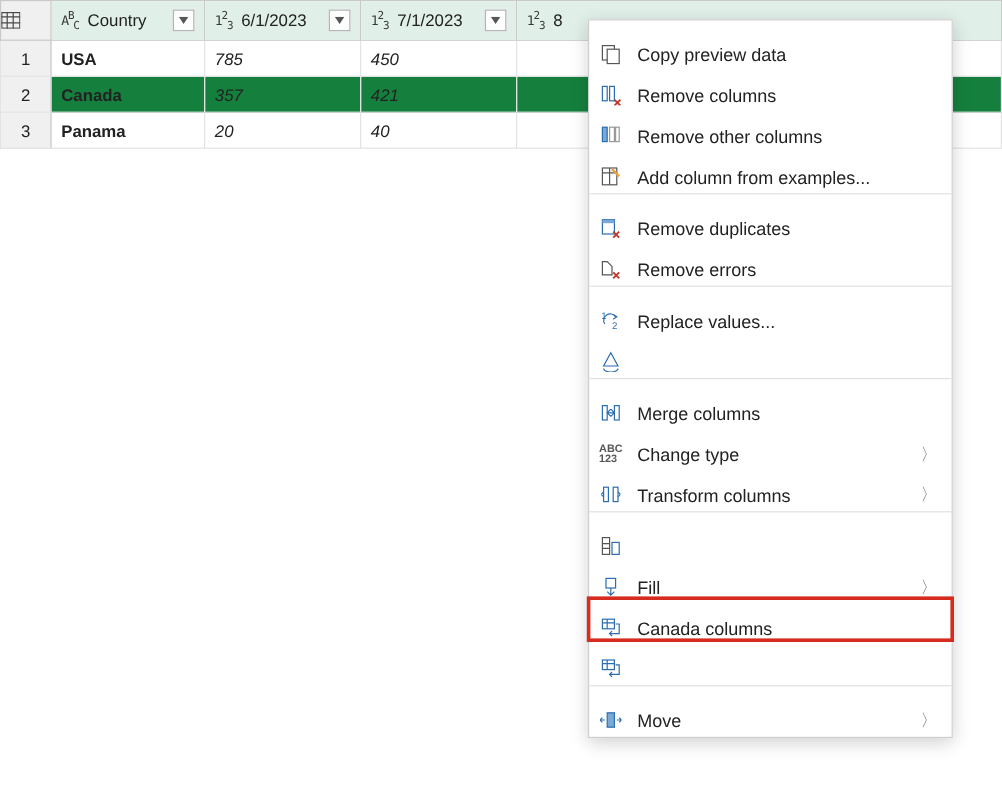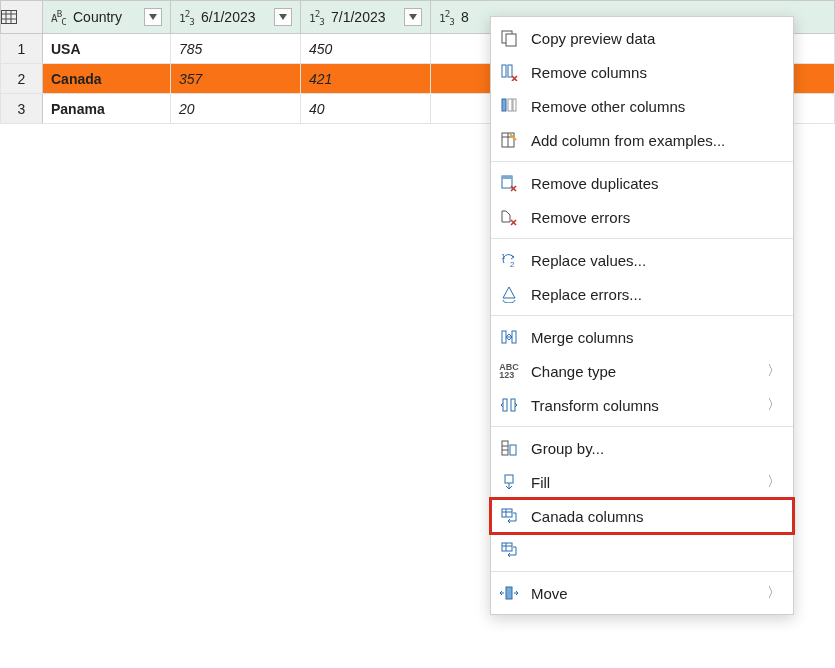--- a/index.html
+++ b/index.html
@@ -58,21 +58,21 @@
     display:flex;align-items:center;justify-content:center;
     margin-left:4px;
   }
   .dd-btn svg { width:8px; height:6px; }
   .data-row td {
     border: 1px solid #e3e3e3;
     height: 30px;
     padding: 0 8px;
     color: #222;
   }
-  .data-row.alt td { background:#f97316; }
+  .data-row.alt td { background:#15803d; }
   .rownum {
     width: 42px;
     text-align: center;
     background: #f0f0f0 !important;
     border-right: 1px solid #c9c9c9 !important;
     color:#222;
   }
   .num      { text-align: left; font-style: italic; }
   .txt      { text-align: left; font-weight: bold;  }
 
@@ -82,21 +82,21 @@
     top: 16px;
     left: 490px;
     width: 304px;
     background: #fff;
     border: 1px solid #cfcfcf;
     box-shadow: 0 4px 14px rgba(0,0,0,.18);
     padding: 4px 0;
   }
   .ctx-item {
     display:flex;
-    align-items:center;
+    align-items:flex-end;
     height: 34px;
     padding: 0 12px 0 8px;
     gap: 12px;
     color:#222;
     position:relative;
   }
   .ctx-sep { height:1px; background:#e1e1e1; margin:4px 0; }
   .ctx-ico {
     width: 20px; height:20px;
     display:flex;align-items:center;justify-content:center;
@@ -286,21 +286,20 @@
     <span class="ctx-label">Replace values...</span>
   </div>
 
   <div class="ctx-item">
     <span class="ctx-ico">
       <svg width="18" height="18" viewBox="0 0 18 18">
           <path d="M9 2 L15 13 L3 13 Z" fill="none" stroke="#2b6db0"></path>
           <path d="M3 15 A6 3 0 0 0 15 15" fill="none" stroke="#2b6db0"></path>
         </svg>
     </span>
-    <span class="ctx-label">Replace errors...</span>
   </div>
 
   <div class="ctx-sep"></div>
 
   <div class="ctx-item">
     <span class="ctx-ico">
       <svg width="18" height="18" viewBox="0 0 18 18">
           <rect x="2" y="3" width="4" height="12" fill="none" stroke="#2b6db0"></rect>
           <rect x="12" y="3" width="4" height="12" fill="none" stroke="#2b6db0"></rect>
           <path d="M6 9 L12 9 M9 6 L12 9 L9 12 M9 6 L6 9 L9 12" fill="none" stroke="#2b6db0"></path>
@@ -333,21 +332,20 @@
 
   <div class="ctx-item">
     <span class="ctx-ico">
       <svg width="18" height="18" viewBox="0 0 18 18">
           <rect x="2" y="2" width="6" height="14" fill="none" stroke="#555"></rect>
           <line x1="2" y1="7" x2="8" y2="7" stroke="#555"></line>
           <line x1="2" y1="11" x2="8" y2="11" stroke="#555"></line>
           <rect x="10" y="6" width="6" height="10" fill="none" stroke="#2b6db0"></rect>
         </svg>
     </span>
-    <span class="ctx-label">Group by...</span>
   </div>
 
   <div class="ctx-item">
     <span class="ctx-ico">
       <svg width="18" height="18" viewBox="0 0 18 18">
           <rect x="5" y="2" width="8" height="8" fill="none" stroke="#2b6db0"></rect>
           <path d="M9 10 L9 16 M6 13 L9 16 L12 13" fill="none" stroke="#2b6db0"></path>
         </svg>
     </span>
     <span class="ctx-label">Fill</span>

